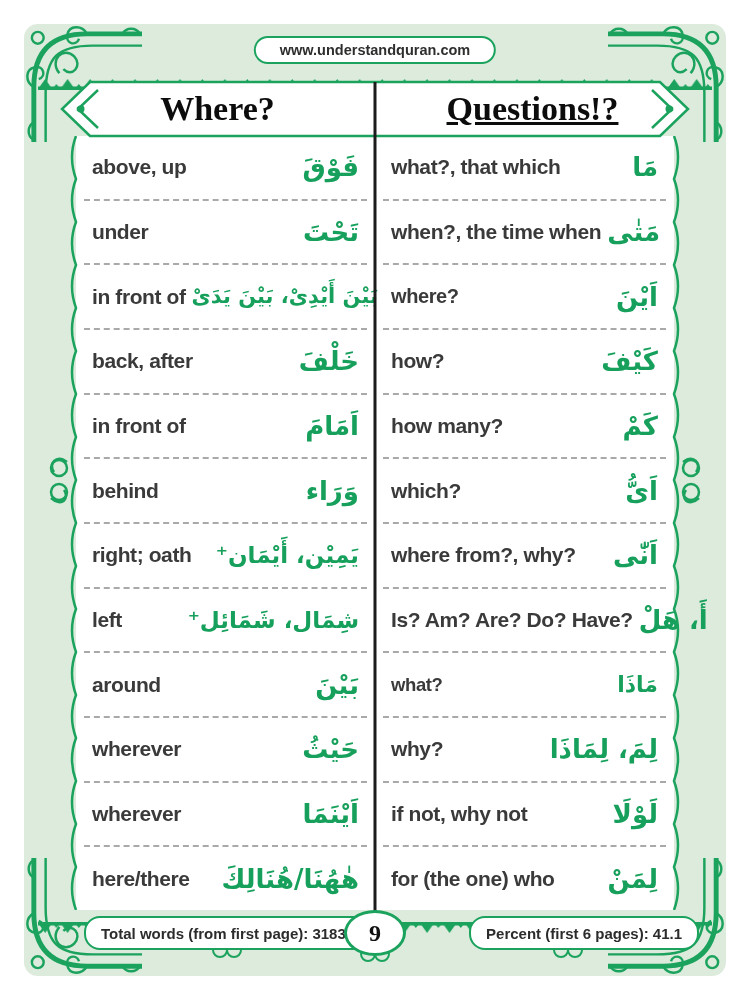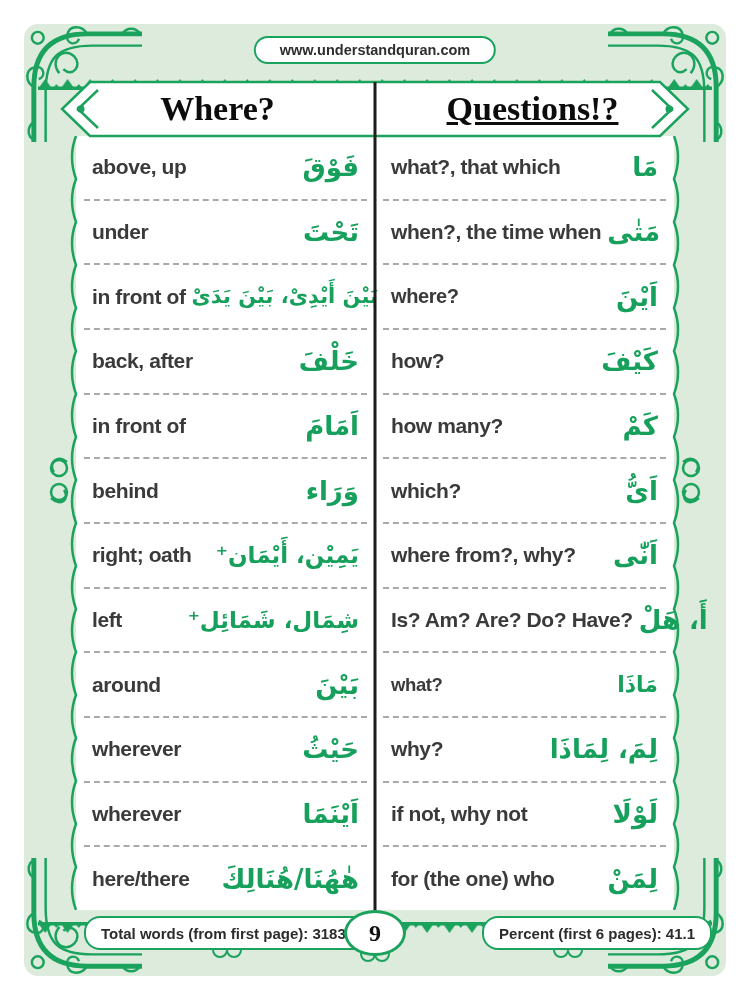--- a/index.html
+++ b/index.html
@@ -62,21 +62,21 @@
 
   
   .divider{position:absolute;left:50%;transform:translateX(-50%);top:58px;height:832px;width:3px;
     background:#1c1c1c;z-index:4;}
 
   
   .pill{position:absolute;top:892px;height:30px;background:#fff;border:2.5px solid #1ba35e;
     border-radius:16px;display:flex;align-items:center;padding:0 15px;font-size:15px;font-weight:bold;
     color:#2c2c2c;z-index:5;white-space:nowrap;}
   .pill.left{left:60px;}
-  .pill.right{right:14px;}
+  .pill.right{right:27px;}
   .page-oval{position:absolute;top:886px;left:50%;transform:translateX(-50%);width:56px;height:40px;
     background:#fff;border:3px solid #1ba35e;border-radius:50%;display:flex;align-items:center;
     justify-content:center;font-family:"Liberation Serif",serif;font-size:24px;font-weight:bold;
     color:#111;z-index:6;}
   .hang{position:absolute;z-index:4;width:36px;height:18px;}
   .hang.center{top:922px;left:50%;transform:translateX(-50%);}
   .hang.l{top:918px;left:185px;}
   .hang.r{top:918px;right:140px;}
 </style>
 </head>

